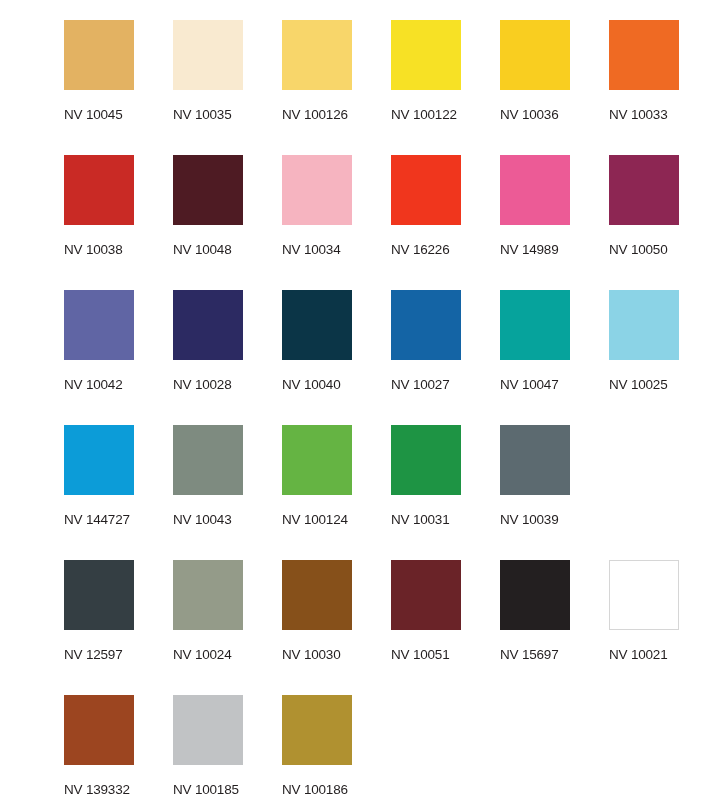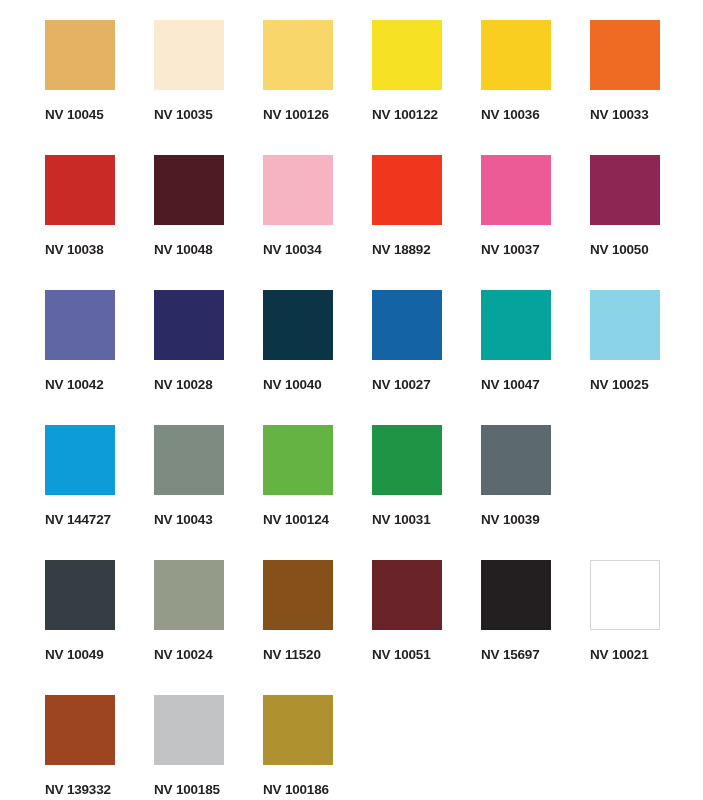--- a/index.html
+++ b/index.html
@@ -21,23 +21,22 @@
     box-sizing: border-box;
     padding: 20px 0 0 0;
     background: #ffffff;
   }
   .swatch-row {
     display: flex;
     flex-direction: row;
     justify-content: flex-start;
     align-items: flex-start;
     height: 135px;
-    padding-left: 45px;
+    padding-left: 64px;
     box-sizing: border-box;
-    font-weight: bold;
   }
   .swatch-row.last-row {
     height: 110px;
   }
   .swatch-cell {
     width: 70px;
     margin-right: 39px;
     display: flex;
     flex-direction: column;
     align-items: flex-start;
@@ -101,25 +100,25 @@
       <div class="swatch-cell">
         <div class="swatch-chip" style="background-color: rgb(78, 27, 35);"></div>
         <div class="swatch-label">NV 10048</div>
       </div>
       <div class="swatch-cell">
         <div class="swatch-chip" style="background-color: rgb(246, 180, 192);"></div>
         <div class="swatch-label">NV 10034</div>
       </div>
       <div class="swatch-cell">
         <div class="swatch-chip" style="background-color: rgb(240, 54, 29);"></div>
-        <div class="swatch-label">NV 18892</div>
+        <div class="swatch-label">NV 16226</div>
       </div>
       <div class="swatch-cell">
         <div class="swatch-chip" style="background-color: rgb(236, 91, 150);"></div>
-        <div class="swatch-label">NV 10037</div>
+        <div class="swatch-label">NV 14989</div>
       </div>
       <div class="swatch-cell">
         <div class="swatch-chip" style="background-color: rgb(141, 38, 83);"></div>
         <div class="swatch-label">NV 10050</div>
       </div>
     </div>
     <div class="swatch-row">
       <div class="swatch-cell">
         <div class="swatch-chip" style="background-color: rgb(96, 101, 164);"></div>
         <div class="swatch-label">NV 10042</div>
@@ -163,29 +162,29 @@
         <div class="swatch-label">NV 10031</div>
       </div>
       <div class="swatch-cell">
         <div class="swatch-chip" style="background-color: rgb(92, 106, 112);"></div>
         <div class="swatch-label">NV 10039</div>
       </div>
     </div>
     <div class="swatch-row">
       <div class="swatch-cell">
         <div class="swatch-chip" style="background-color: rgb(52, 62, 67);"></div>
-        <div class="swatch-label">NV 10049</div>
+        <div class="swatch-label">NV 12597</div>
       </div>
       <div class="swatch-cell">
         <div class="swatch-chip" style="background-color: rgb(148, 155, 137);"></div>
         <div class="swatch-label">NV 10024</div>
       </div>
       <div class="swatch-cell">
         <div class="swatch-chip" style="background-color: rgb(134, 80, 26);"></div>
-        <div class="swatch-label">NV 11520</div>
+        <div class="swatch-label">NV 10030</div>
       </div>
       <div class="swatch-cell">
         <div class="swatch-chip" style="background-color: rgb(106, 35, 40);"></div>
         <div class="swatch-label">NV 10051</div>
       </div>
       <div class="swatch-cell">
         <div class="swatch-chip" style="background-color: rgb(35, 31, 32);"></div>
         <div class="swatch-label">NV 15697</div>
       </div>
       <div class="swatch-cell">

